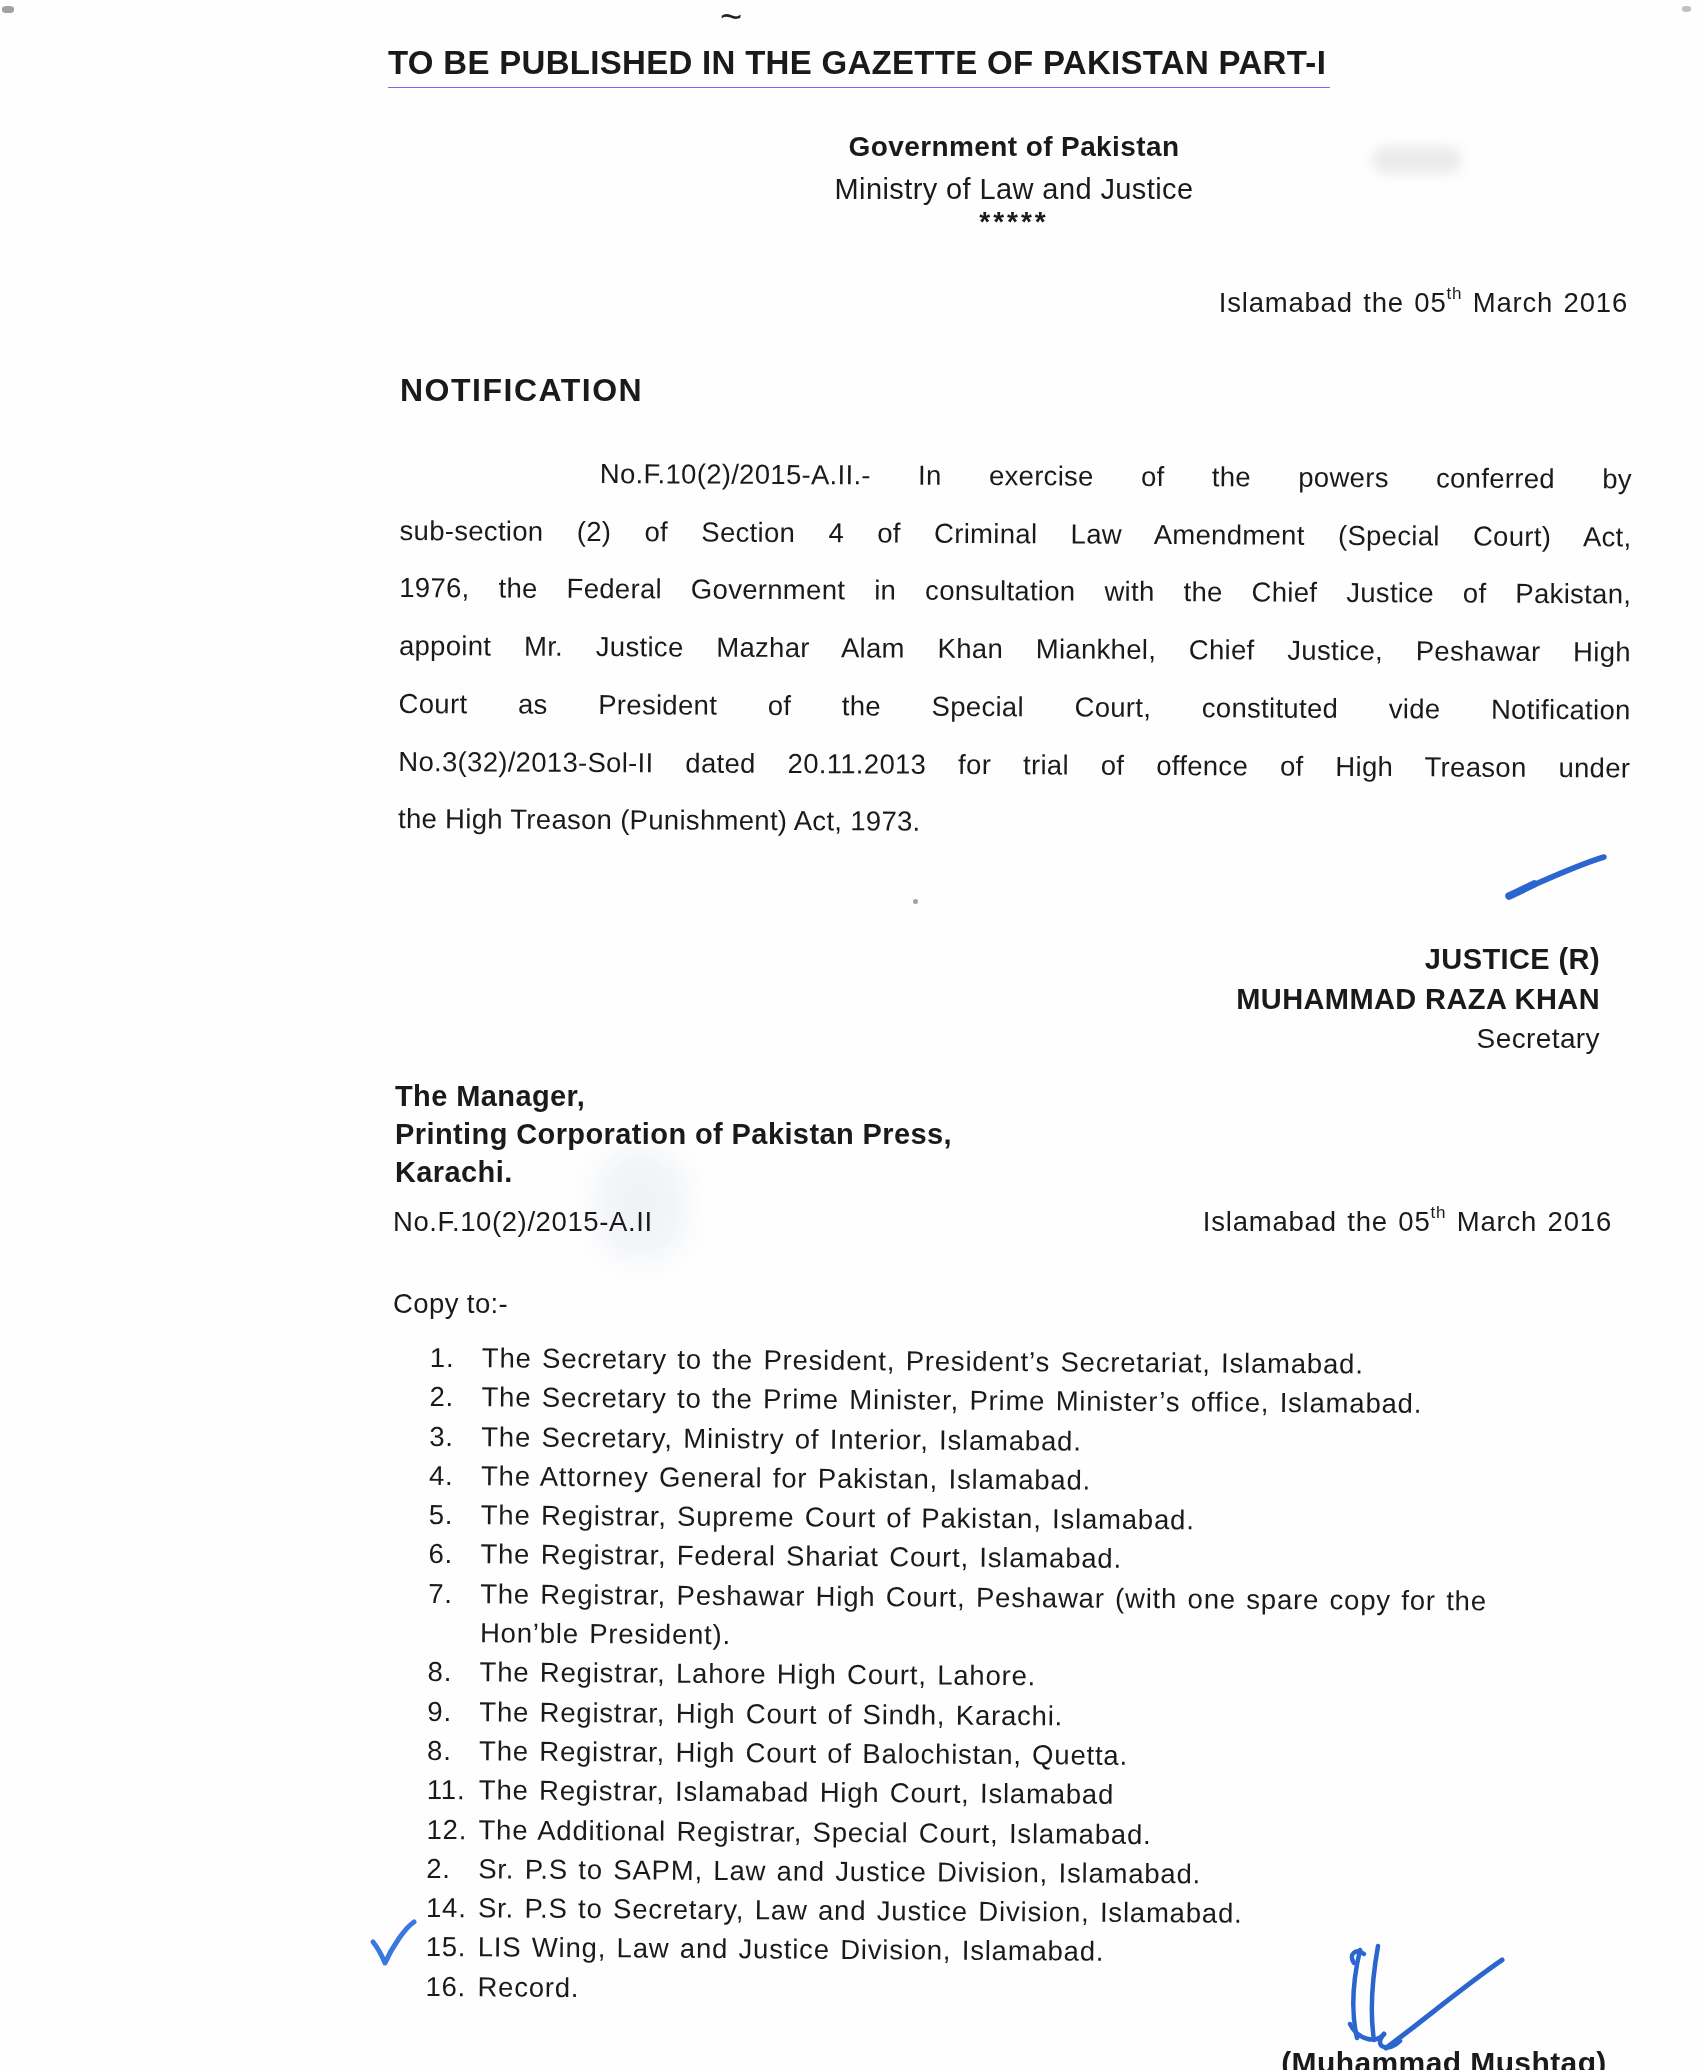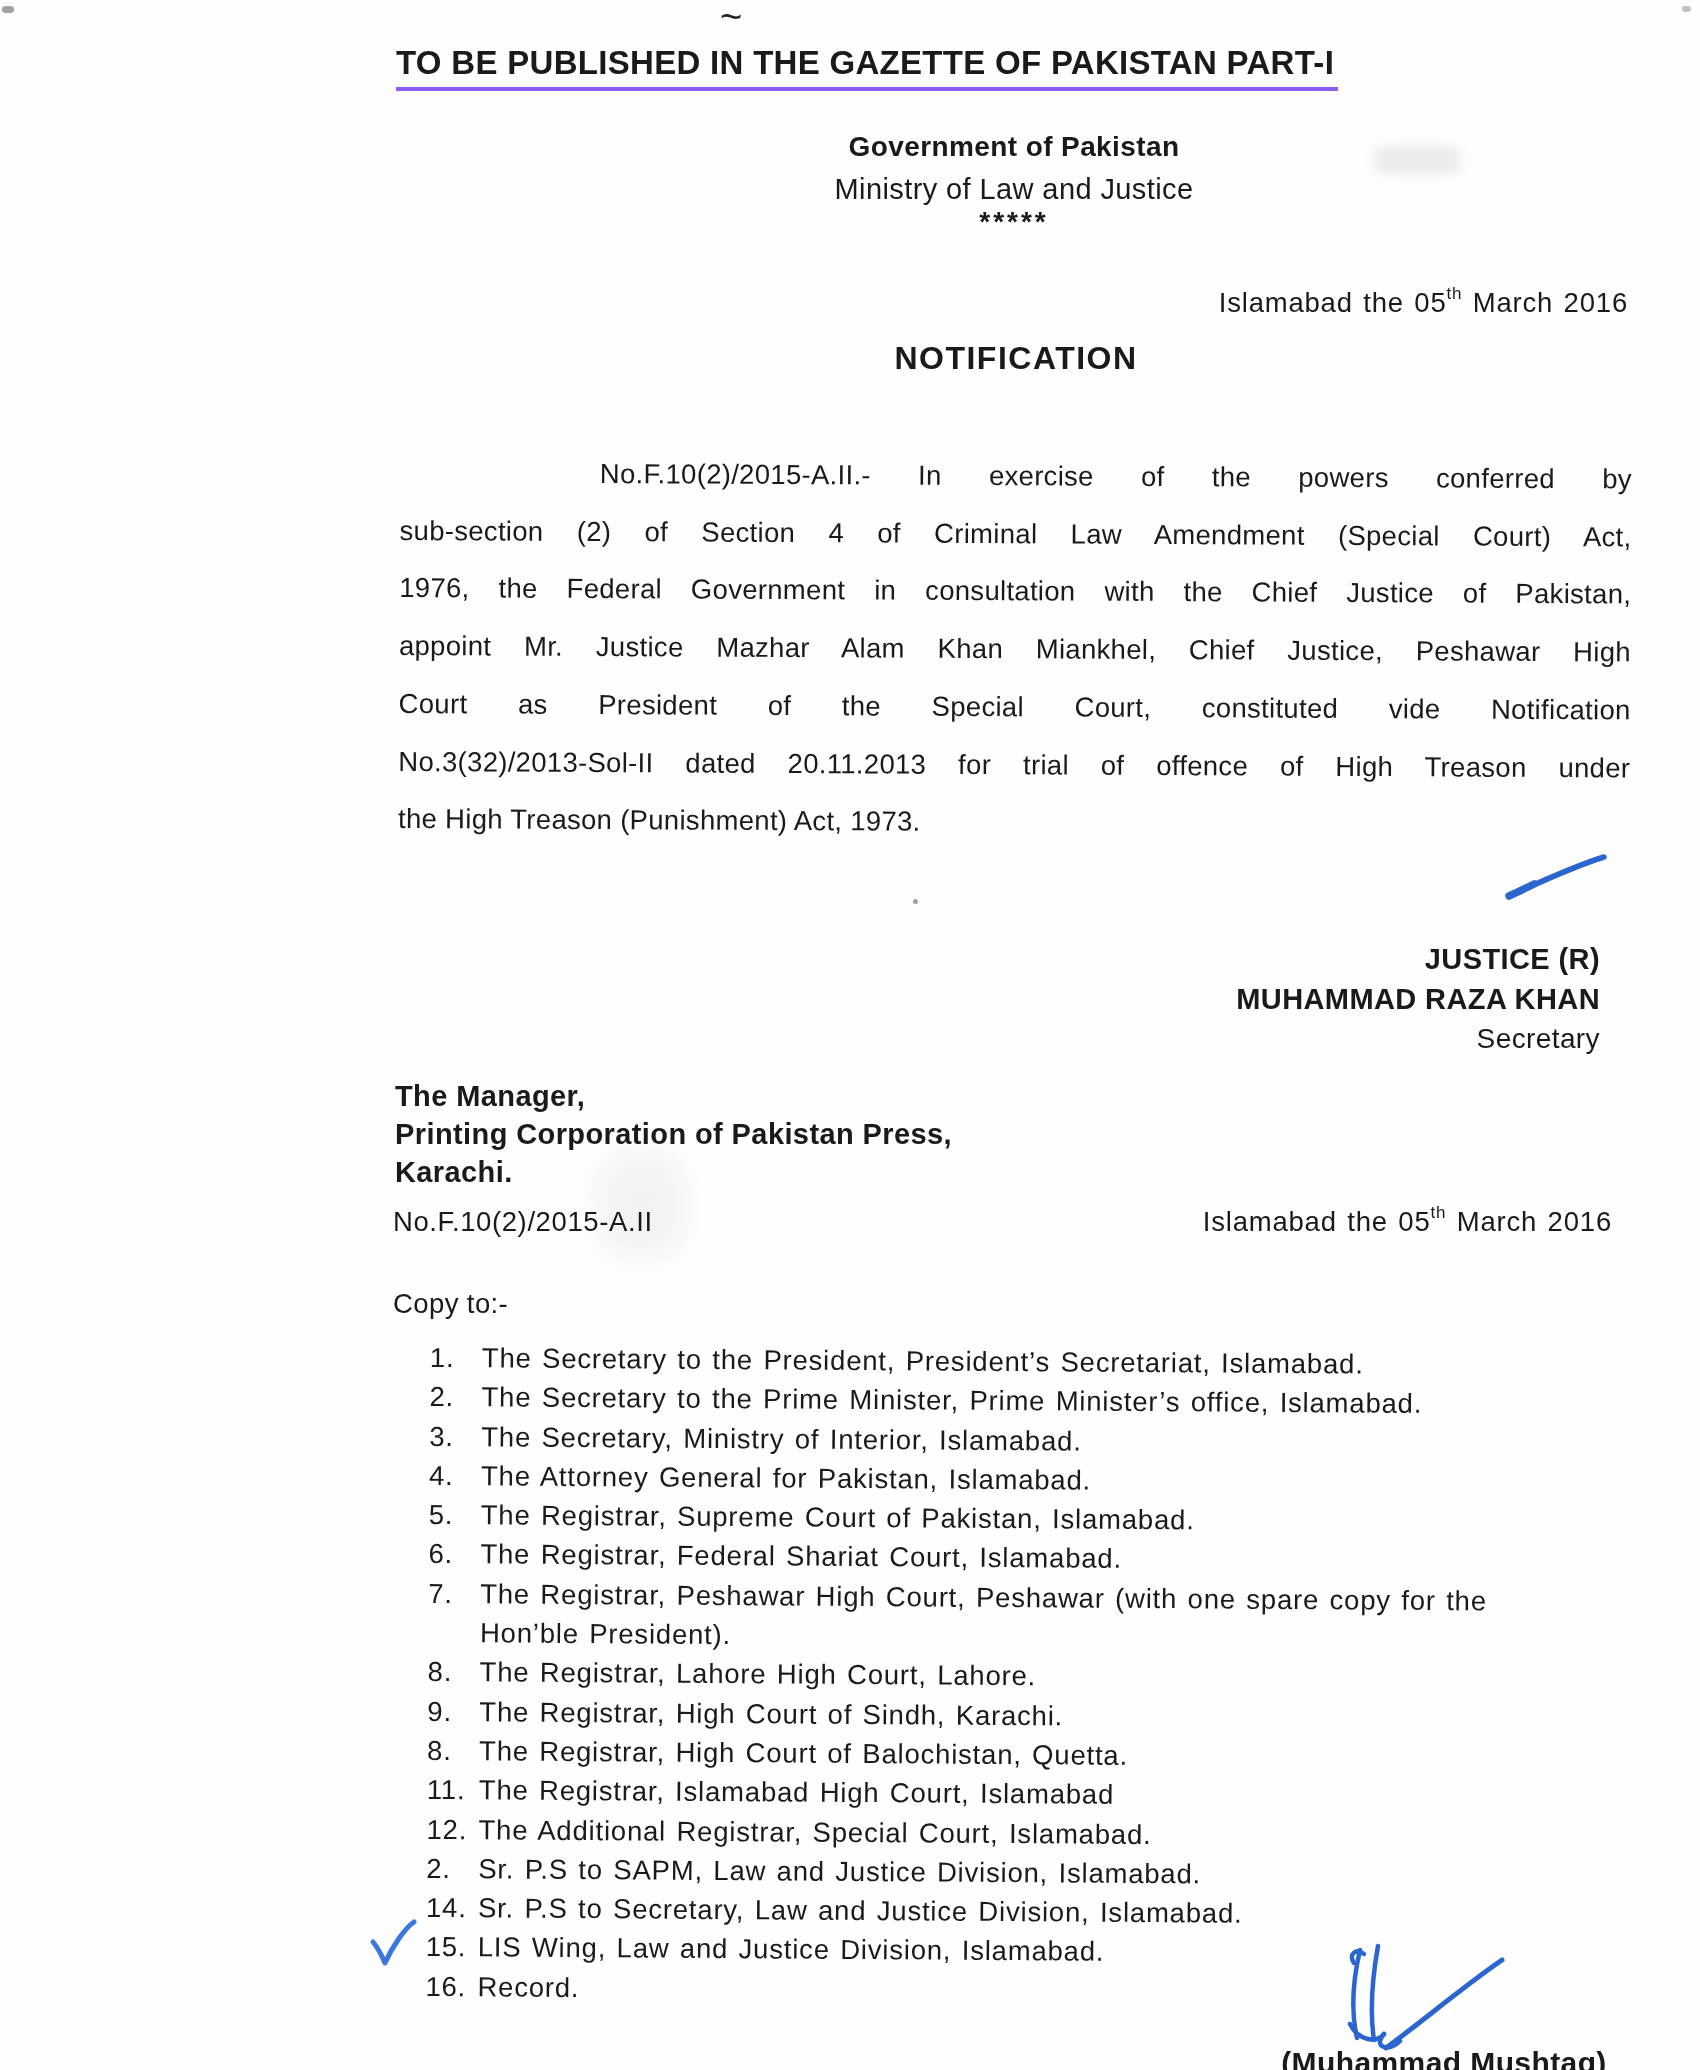--- a/index.html
+++ b/index.html
@@ -10,36 +10,36 @@
     overflow:hidden;
     font-family:"Liberation Sans","DejaVu Sans",sans-serif;
     color:#1a1a1a;
     letter-spacing:0.4px;
   }
   .abs { position:absolute; }
 
   .tilde { left:720px; top:-4px; font-size:38px; color:#222; }
 
   .gz-header {
-    left:396px; top:44px;
+    left:388px; top:44px;
     font-size:33px; font-weight:bold; letter-spacing:0.3px;
-    border-bottom:4px solid #8b5cf6; padding:0 4px 5px 0;
+    border-bottom:1px solid #8b5cf6; padding:0 4px 5px 0;
     white-space:nowrap;
   }
 
   .org-gov  { left:414px; top:131px; width:1200px; text-align:center; font-weight:bold; font-size:28px; }
   .org-min  { left:414px; top:173px; width:1200px; text-align:center; font-size:29px; }
   .org-stars{ left:414px; top:206px; width:1200px; text-align:center; font-weight:bold; font-size:28px; letter-spacing:3px; }
 
   .dateline { font-size:27.5px; letter-spacing:0.8px; word-spacing:2px; white-space:nowrap; }
   .dl-top { top:287px; right:72px; }
   .dl-ref { top:1206px; right:88px; }
   sup { font-size:0.62em; position:relative; top:-0.15em; }
 
-  .heading { left:400px; top:340px; width:1232px; text-align:center; font-weight:bold; font-size:32px; letter-spacing:1.5px; }
+  .heading { left:400px; top:372px; width:1232px; font-weight:bold; font-size:32px; letter-spacing:1.5px; }
 
   .body-para {
     left:400px; top:444px; width:1232px;
     font-size:27.5px; line-height:57.7px; letter-spacing:0.3px;
     transform:rotate(0.3deg); transform-origin:0 0;
   }
   .body-para .ln { text-align:justify; text-align-last:justify; }
   .body-para .ln.first { text-indent:200px; }
   .body-para .ln.last  { text-align-last:left; }
 

